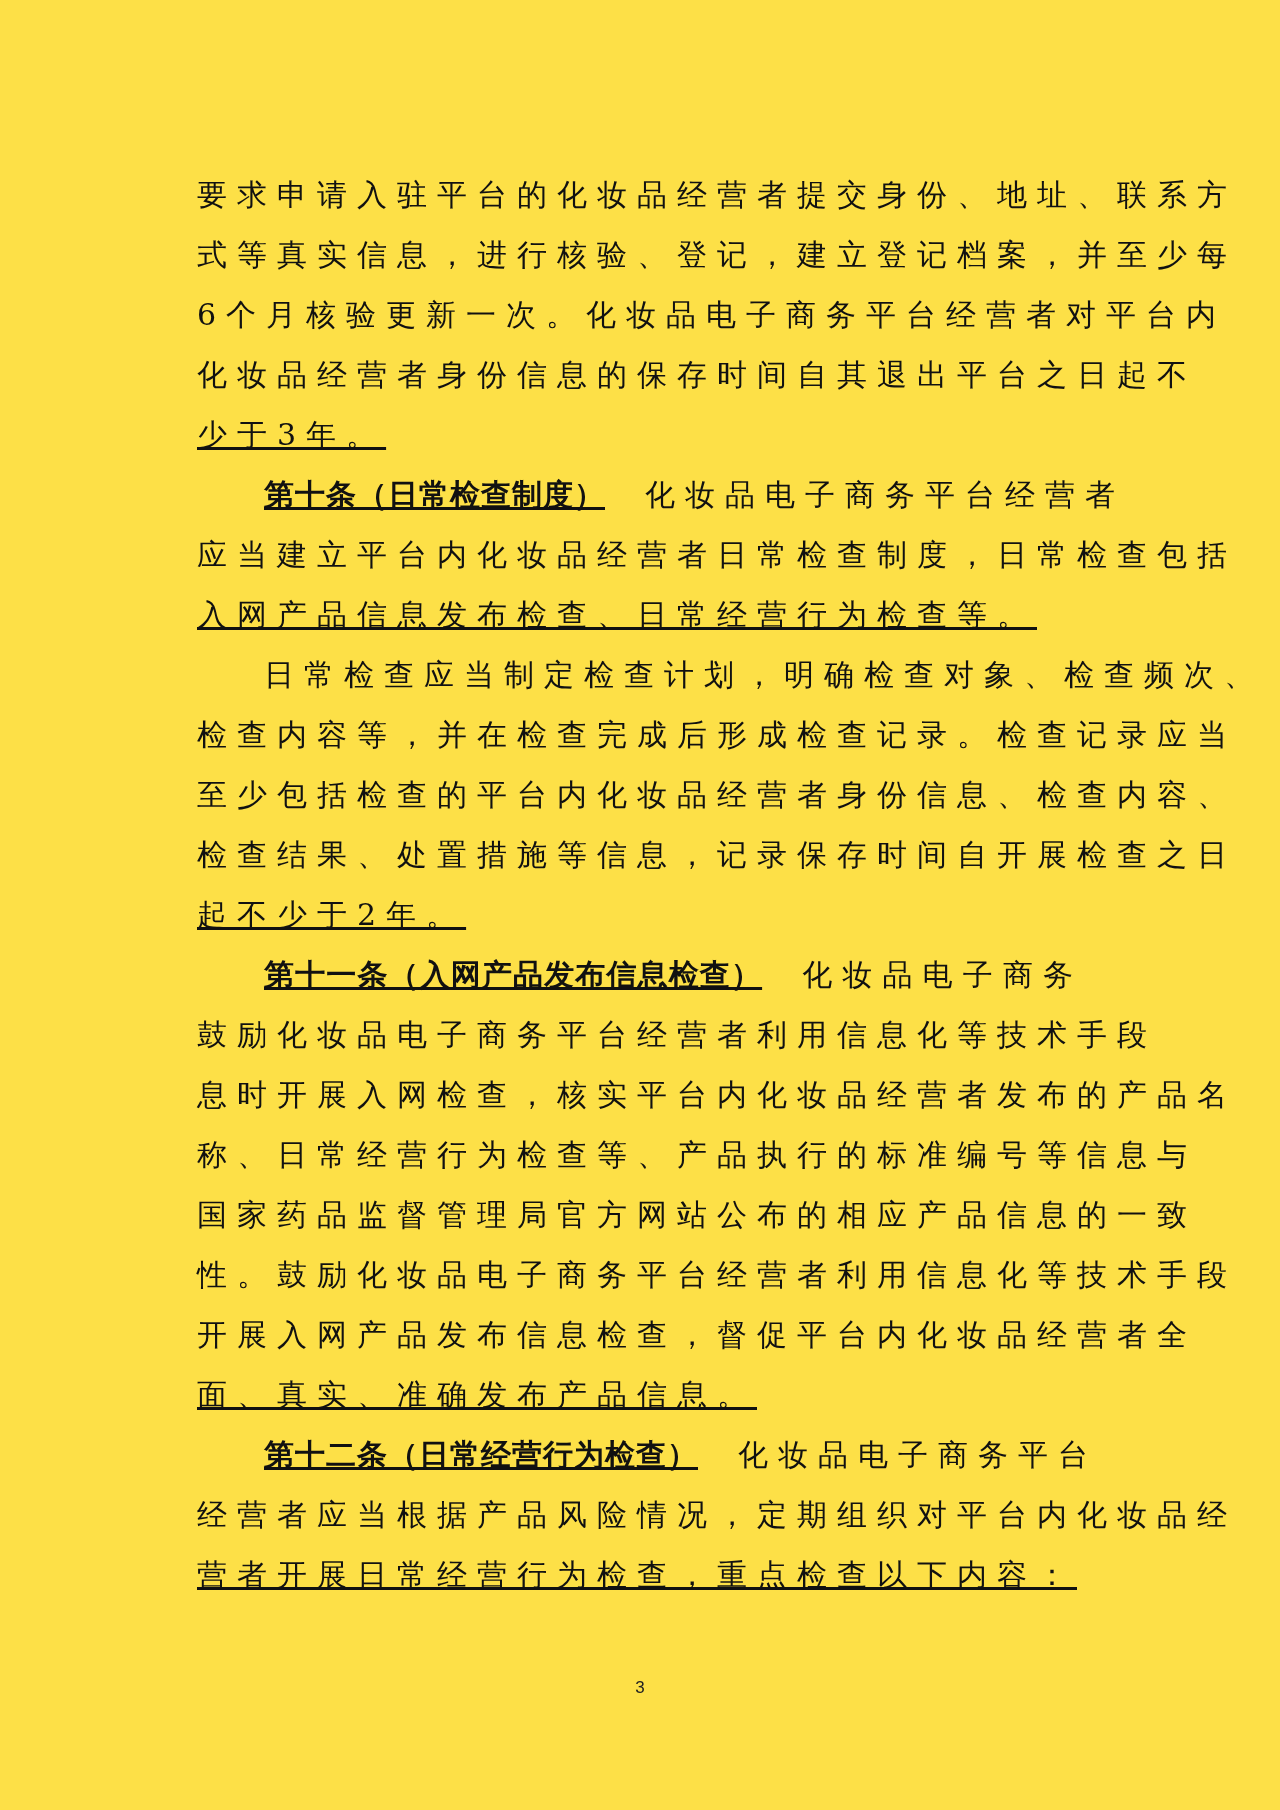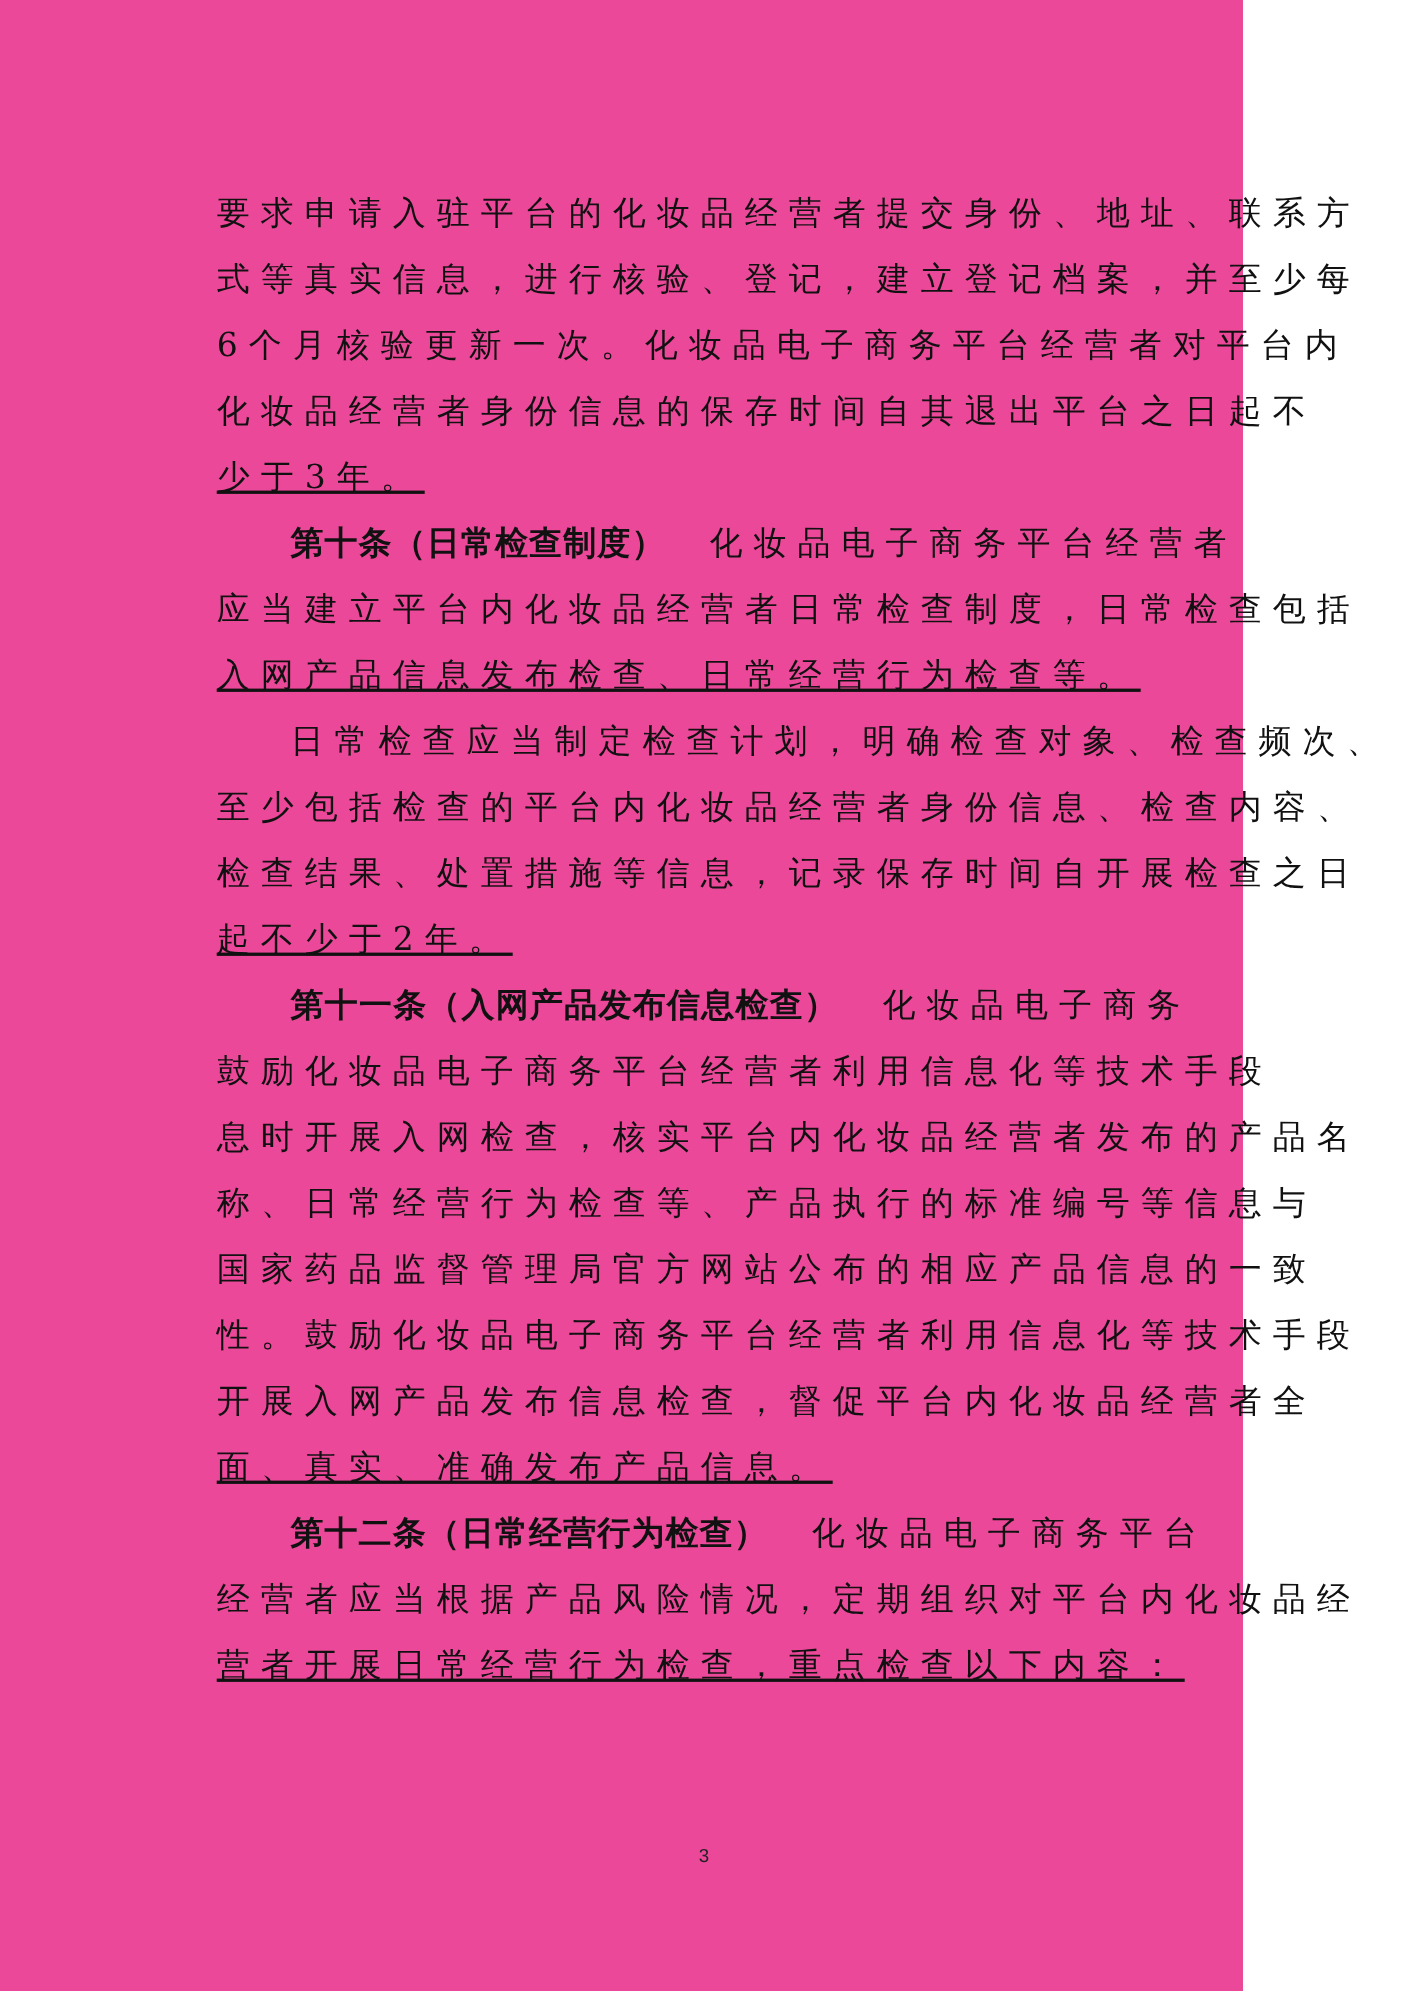--- a/index.html
+++ b/index.html
@@ -1,25 +1,25 @@
 <!DOCTYPE html>
 <html><head>
 <meta charset="utf-8">
 <style>
   html, body { margin: 0; padding: 0; background: #ffffff; }
   body { width: 1280px; height: 1810px; position: relative; overflow: hidden;
          font-family: "DejaVu Serif", "Liberation Serif", serif; color: #111111; }
-  .page { position: absolute; left: 0; top: 0; width: 1130px; height: 1810px; background: #ec4899; }
+  .page { position: absolute; left: 0; top: 0; width: 1280px; height: 1810px; background: #fde047; }
   .text-block { position: absolute; left: 197px; top: 165px; width: 886px; }
   .line { height: 60px; line-height: 60px; font-size: 30px; white-space: nowrap;
           text-align-last: justify; text-align: justify; display: block; width: 886px; }
   .line.last { text-align-last: left; text-decoration: underline; }
   .line.indent { padding-left: 67px; width: 819px; }
   .line span { white-space: nowrap; }
-  .heading { font-family: "DejaVu Sans", "Liberation Sans", sans-serif; font-weight: bold; letter-spacing: 1px; }
+  .heading { font-family: "DejaVu Sans", "Liberation Sans", sans-serif; font-weight: bold; letter-spacing: 1px; text-decoration: underline; }
   .body-text { letter-spacing: 10px; }
   .gap { display: inline-block; width: 40px; }
   .page-number { position: absolute; left: 0; width: 1280px; top: 1678px; text-align: center;
                  font-family: "Liberation Sans", "DejaVu Sans", sans-serif; font-size: 17px; color: #222; }
 </style>
 </head>
 <body>
 
 <div class="page">
   <div class="text-block">
@@ -35,20 +35,21 @@
     <div>
       <div class="line indent">
         <span class="heading">第十条（日常检查制度）</span><span class="gap"></span><span class="body-text">化妆品电子商务平台经营者</span>
       </div>
       <div class="line body-text">应当建立平台内化妆品经营者日常检查制度，日常检查包括</div>
       <div class="line body-text last">入网产品信息发布检查、日常经营行为检查等。</div>
     </div>
 
     <div>
       <div class="line indent body-text">日常检查应当制定检查计划，明确检查对象、检查频次、</div>
+      <div class="line body-text">检查内容等，并在检查完成后形成检查记录。检查记录应当</div>
       <div class="line body-text">至少包括检查的平台内化妆品经营者身份信息、检查内容、</div>
       <div class="line body-text">检查结果、处置措施等信息，记录保存时间自开展检查之日</div>
       <div class="line body-text last">起不少于2年。</div>
     </div>
 
     <div>
       <div class="line indent">
         <span class="heading">第十一条（入网产品发布信息检查）</span><span class="gap"></span><span class="body-text">化妆品电子商务</span>
       </div>
       <div class="line body-text">鼓励化妆品电子商务平台经营者利用信息化等技术手段</div>

